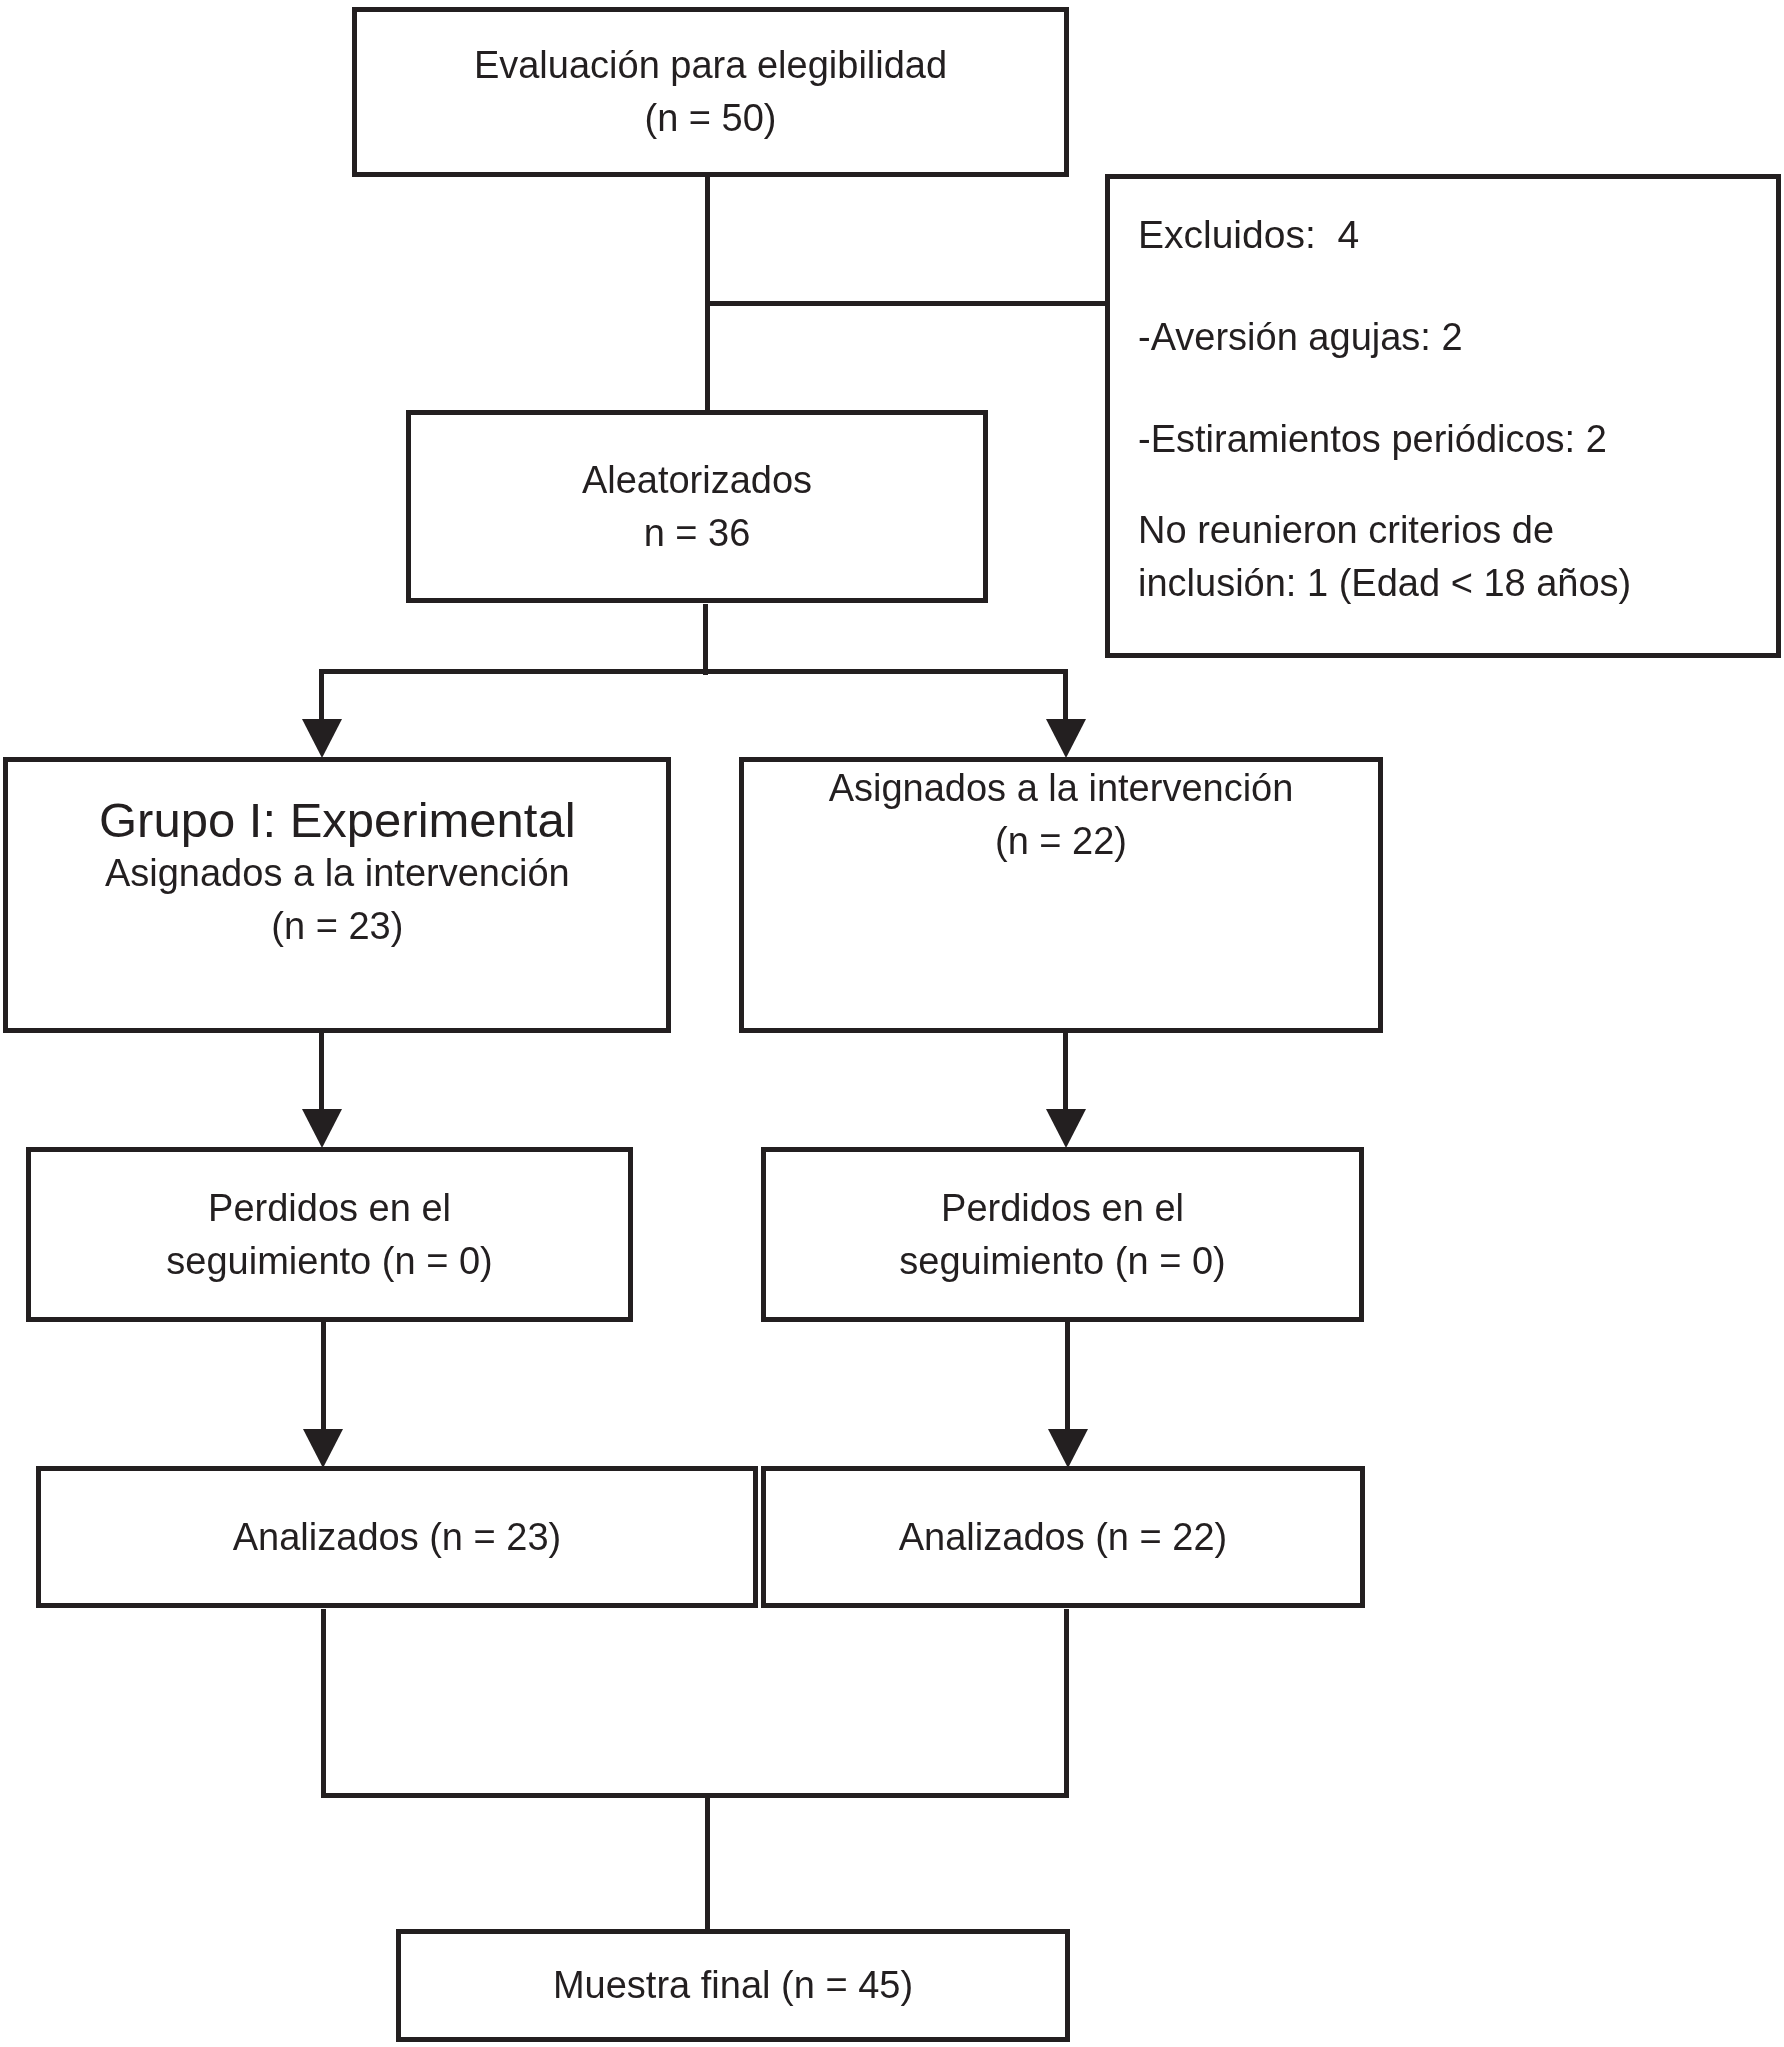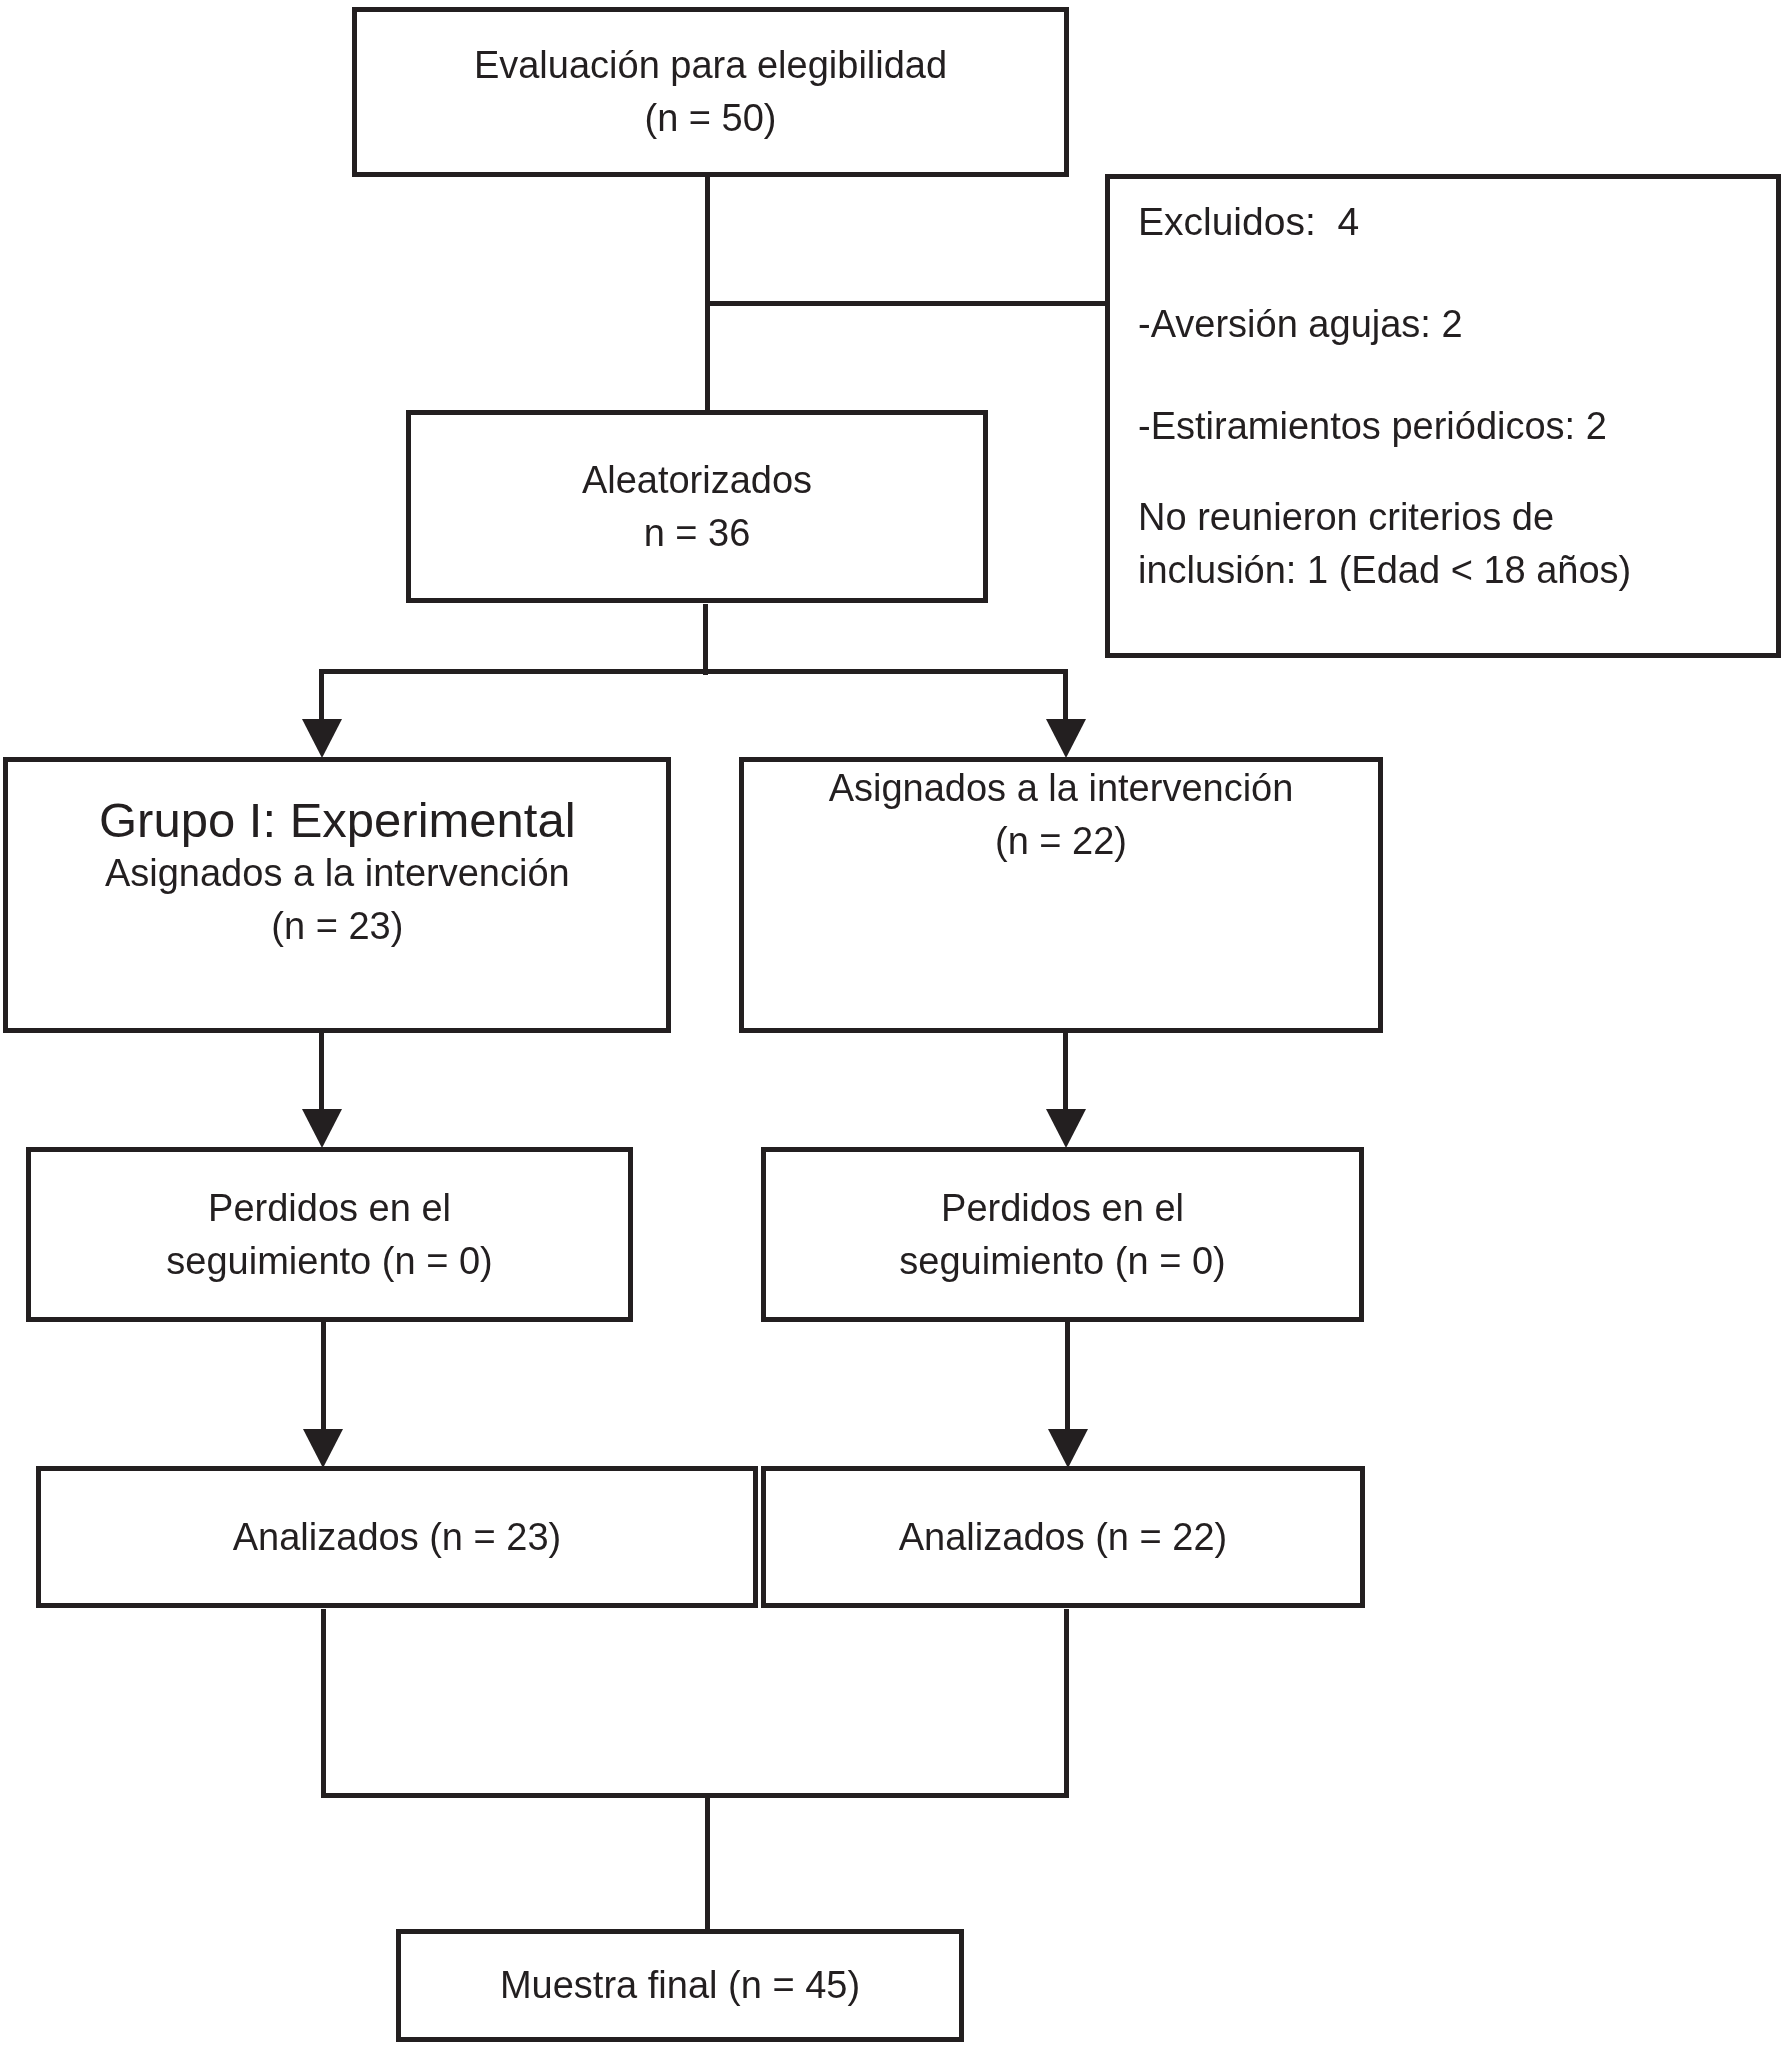--- a/index.html
+++ b/index.html
@@ -34,21 +34,21 @@
   .txt{white-space:pre;}
   .grp-title{
     font-size:49px;
     line-height:54px;
     margin-top:31px;
   }
   .grp-body{
   }
   .excl{
     text-align:left;
-    padding:16px 23px 0 28px;
+    padding:29px 23px 0 28px;
   }
   .excl .excl-title{
     font-size:39px;
     line-height:54px;
     white-space:pre;
   }
   .excl .excl-item{
     margin-top:49px;
     line-height:53px;
     white-space:pre;
@@ -149,18 +149,18 @@
   </div>
 
   <div class="box center" style="left:36px;top:1466px;width:722px;height:142px;">
     <div class="txt">Analizados (n = 23)</div>
   </div>
 
   <div class="box center" style="left:761px;top:1466px;width:604px;height:142px;">
     <div class="txt">Analizados (n = 22)</div>
   </div>
 
-  <div class="box center" style="left:396px;top:1929px;width:568px;height:113px;">
+  <div class="box center" style="left:396px;top:1929px;width:674px;height:113px;">
     <div class="txt">Muestra final (n = 45)</div>
   </div>
 
 </div>
 
 
 </body></html>

